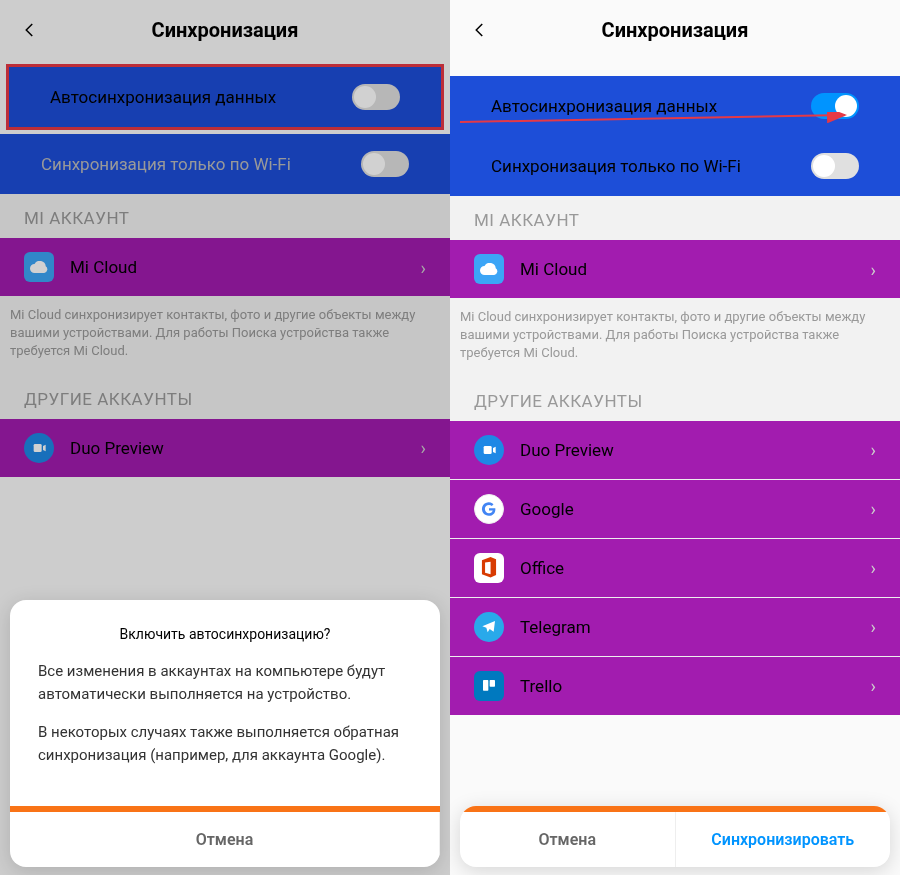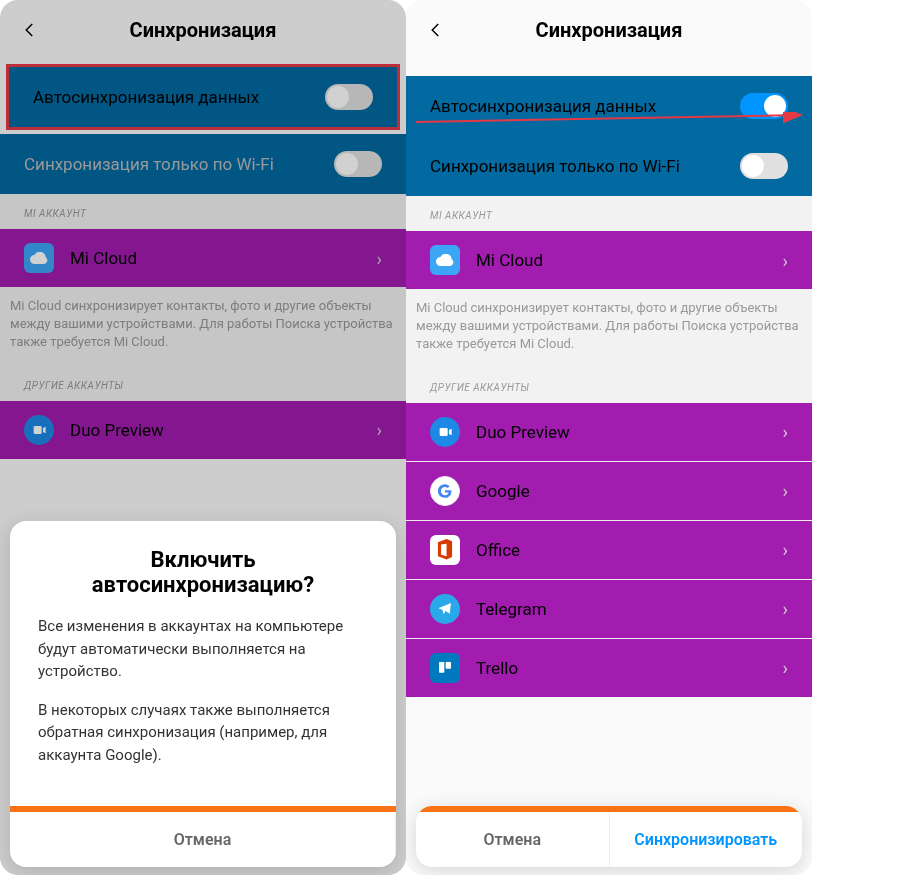--- a/index.html
+++ b/index.html
@@ -1,40 +1,40 @@
 <!DOCTYPE html>
 <html><head>
 <meta charset="utf-8">
 <style>
 * { margin: 0; padding: 0; box-sizing: border-box; font-family: -apple-system, Roboto, Arial, sans-serif; }
 body { width: 900px; height: 875px; display: flex; background: #fff; }
-.screen { width: 406px; height: 875px; position: relative; background: #fafafa; overflow: hidden; border-radius: 18px; }
+.screen { width: 450px; height: 875px; position: relative; background: #fafafa; overflow: hidden; }
 .screen.dimmed::before { content: ''; position: absolute; inset: 0; background: rgba(0,0,0,0.18); z-index: 5; pointer-events: none; }
 .header { height: 60px; display: flex; align-items: center; justify-content: center; position: relative; background: #fafafa; }
 .back-btn { position: absolute; left: 18px; top: 50%; transform: translateY(-50%); width: 24px; height: 24px; display: flex; align-items: center; justify-content: center; }
 .header-title { font-size: 20px; font-weight: 700; color: #000; }
-.row { display: flex; align-items: center; padding: 0 24px; background: #0369a1; min-height: 60px; }
+.row { display: flex; align-items: center; padding: 0 41px; background: #1d4ed8; min-height: 60px; }
 .row-label { font-size: 17px; color: #000; flex: 1; }
 .row-label.disabled { color: #bbb; }
 .toggle { width: 48px; height: 26px; border-radius: 13px; position: relative; }
 .toggle-off { background: #e0e0e0; }
 .toggle-on { background: #0094ff; }
 .toggle::after { content: ''; position: absolute; width: 22px; height: 22px; border-radius: 50%; background: #fff; top: 2px; }
 .toggle-off::after { left: 2px; }
 .toggle-on::after { right: 2px; }
-.section-header { padding: 14px 24px 10px; font-size: 10px; color: #999; background: #f2f2f2; letter-spacing: 0.5px; font-style: italic; }
+.section-header { padding: 14px 24px 10px; font-size: 17px; color: #999; background: #f2f2f2; letter-spacing: 0.5px; }
 .account-row { display: flex; align-items: center; padding: 14px 24px; background: #a21caf; min-height: 58px; }
 .account-icon { width: 30px; height: 30px; border-radius: 6px; margin-right: 16px; display: flex; align-items: center; justify-content: center; flex-shrink: 0; }
 .account-label { font-size: 17px; color: #000; flex: 1; }
 .chevron { color: #ccc; font-size: 18px; }
 .description { padding: 10px 10px 14px; font-size: 13px; color: #999; line-height: 1.4; background: #f2f2f2; }
 .highlight-box { border: 3px solid #e63946; margin: 4px 6px; }
 .divider { height: 1px; background: #eee; }
 .dialog { position: absolute; left: 10px; right: 10px; bottom: 8px; background: #fff; border-radius: 16px; z-index: 10; box-shadow: 0 4px 20px rgba(0,0,0,0.15); overflow: hidden; }
-.dialog-title { font-size: 22px; font-weight: 700; text-align: center; padding: 26px 36px 18px; color: #000; }
+.dialog-title { font-size: 14px; font-weight: 400; text-align: center; padding: 26px 36px 18px; color: #000; }
 .dialog-body { padding: 0 28px 24px; font-size: 15px; color: #333; line-height: 1.5; }
 .dialog-body p { margin-bottom: 16px; }
 .dialog-actions { display: flex; border-top: 6px solid #f97316; }
 .dialog-btn { flex: 1; padding: 18px; text-align: center; font-size: 16px; font-weight: 600; }
 .dialog-btn.cancel { color: #666; border-right: 1px solid #eee; }
 .dialog-btn.confirm { color: #0094ff; }
 .arrow-annotation { position: absolute; z-index: 6; pointer-events: none; }
 .icon-cloud { background: #3ca5f6; }
 .icon-duo { background: #1e88e5; border-radius: 50%; }
 .icon-google { background: #fff; border: 1px solid #eee; border-radius: 50%; }

